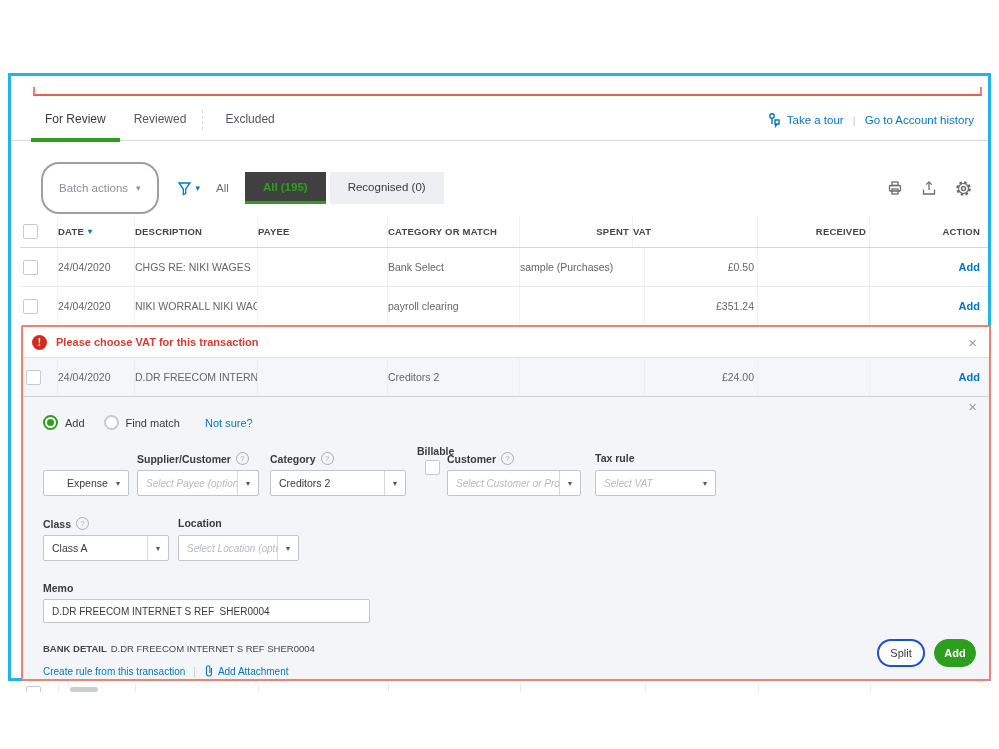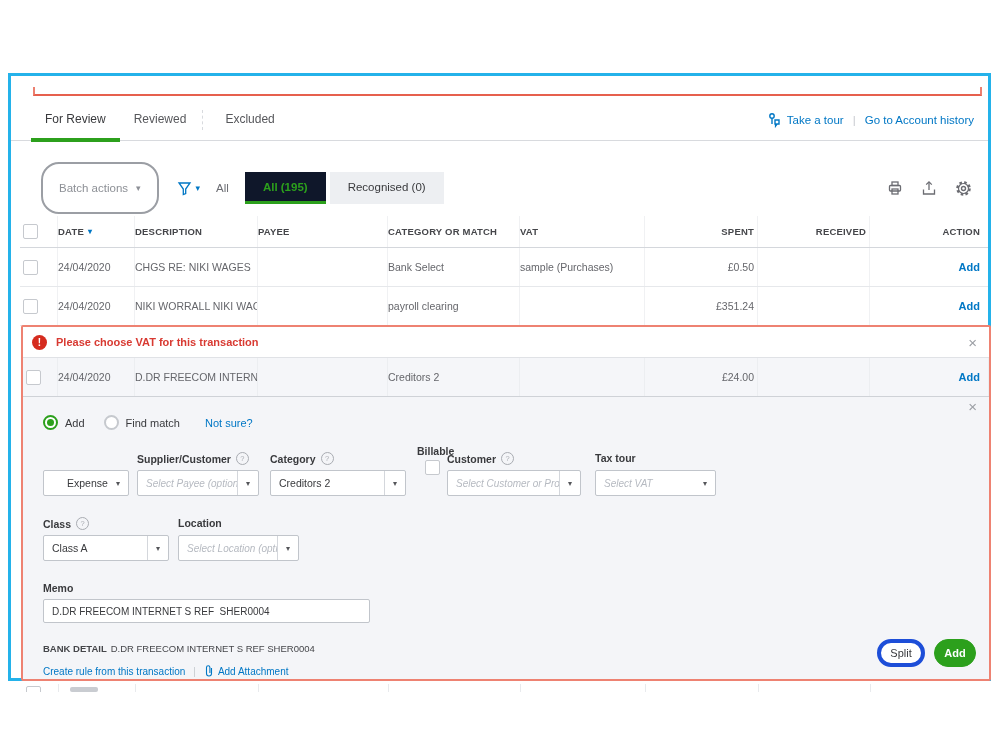--- a/index.html
+++ b/index.html
@@ -28,21 +28,21 @@
 
   
   .toolbar{position:absolute;top:94px;left:30px;right:16px;height:36px;display:flex;align-items:center;}
   .batch-btn{border:2px solid #9b9ea4;border-radius:18px;padding:18px 16px;font-size:11.5px;color:#8d9096;
              background:#fff;display:flex;align-items:center;gap:8px;cursor:pointer;}
   .funnel-wrap{display:flex;align-items:center;gap:4px;margin-left:18px;cursor:pointer;color:#0077c5;}
   .all-label{margin-left:16px;font-size:11.5px;color:#6b6c72;}
   .chips{display:flex;margin-left:16px;gap:4px;}
   .chip{background:#edeff2;padding:9px 18px 8px 18px;font-size:11.5px;color:#393a3d;cursor:pointer;
         border-bottom:3px solid transparent;}
-  .chip.active{color:#2ca01c;font-weight:bold;background:#0f172a;border-bottom:3px solid #2ca01c;}
+  .chip.active{color:#2ca01c;font-weight:bold;background:#404040;border-bottom:3px solid #2ca01c;}
   .tool-icons{margin-left:auto;display:flex;align-items:center;gap:18px;color:#6b6c72;}
   .tool-icons svg{display:block;cursor:pointer;}
 
   
   .table{position:absolute;top:140px;left:9px;width:968px;}
   .trow{display:flex;align-items:center;border-bottom:1px solid #e6e8eb;}
   .trow.h{height:31px;border-bottom:1px solid #d4d7dc;}
   .trow.r{height:38px;}
   .c{box-sizing:border-box;padding-right:24px;overflow:hidden;white-space:nowrap;font-size:10.5px;color:#65666b;
      border-right:1px solid #f0f1f3;height:100%;display:flex;align-items:center;}
@@ -103,21 +103,21 @@
               box-sizing:border-box;font-size:10px;color:#393a3d;padding:0 8px;
               font-family:"Liberation Sans", sans-serif;}
   .bank-detail{position:absolute;left:20px;top:246px;font-size:9.5px;color:#45464a;}
   .bank-detail b{font-weight:bold;margin-right:4px;}
   .bottom-links{position:absolute;left:20px;top:268px;display:flex;align-items:center;gap:8px;
                 font-size:10px;color:#0077c5;}
   .bottom-links .pipe{color:#c6c9ce;}
   .bl-item{display:flex;align-items:center;gap:4px;cursor:pointer;}
   .btn{position:absolute;top:242px;height:28px;border-radius:15px;font-size:11px;display:flex;
        align-items:center;justify-content:center;box-sizing:border-box;cursor:pointer;}
-  .btn-split{right:64px;width:48px;background:#fff;border:4px solid #1d4ed8;color:#393a3d;}
+  .btn-split{right:64px;width:48px;background:#fff;border:2px solid #1d4ed8;color:#393a3d;}
   .btn-add{right:13px;width:42px;background:#2ca01c;border:1px solid #2ca01c;color:#fff;font-weight:bold;}
 
   
   .below-row{position:absolute;top:684px;left:20px;width:968px;height:8px;overflow:hidden;}
   .below-row .cb{position:absolute;left:3px;top:2px;}
   .below-bar{position:absolute;left:50px;top:3px;width:28px;height:5px;background:#c9ccd1;border-radius:2px;}
   .below-line{position:absolute;top:0;width:1px;height:8px;background:#e8eaed;}
 </style>
 </head>
 <body>
@@ -187,22 +187,22 @@
       <div class="c check">
             <span class="cb"></span>
           </div>
       <div class="c date">
         <span>DATE</span>
         <span class="sort-caret">▾</span>
       </div>
       <div class="c desc">DESCRIPTION</div>
       <div class="c payee">PAYEE</div>
       <div class="c cat">CATEGORY OR MATCH</div>
+      <div class="c spent">SPENT</div>
       <div class="c vat">VAT</div>
-      <div class="c spent">SPENT</div>
       <div class="c recv">RECEIVED</div>
       <div class="c action">ACTION</div>
     </div>
 
     <div class="trow r">
       <div class="c check">
             <span class="cb"></span>
           </div>
       <div class="c date">24/04/2020</div>
       <div class="c desc">CHGS RE: NIKI WAGES</div>
@@ -274,21 +274,21 @@
       </div>
       <div class="flabel" style="left:247px;top:55px;">
         <span>Category</span>
         <span class="info-i">?</span>
       </div>
       <div class="flabel" style="left:394px;top:48px;">Billable</div>
       <div class="flabel" style="left:424px;top:55px;">
         <span>Customer</span>
         <span class="info-i">?</span>
       </div>
-      <div class="flabel" style="left:572px;top:55px;">Tax tour</div>
+      <div class="flabel" style="left:572px;top:55px;">Tax rule</div>
 
       <div class="select" style="left:20px;top:73px;width:86px;padding-left:15px;">
         <span class="val">Expense</span>
         <span class="caret">▾</span>
       </div>
       <div class="select" style="left:114px;top:73px;width:122px;">
         <span class="val ph">Select Payee (optional)</span>
         <span class="caret div">▾</span>
       </div>
       <div class="select" style="left:247px;top:73px;width:136px;">

